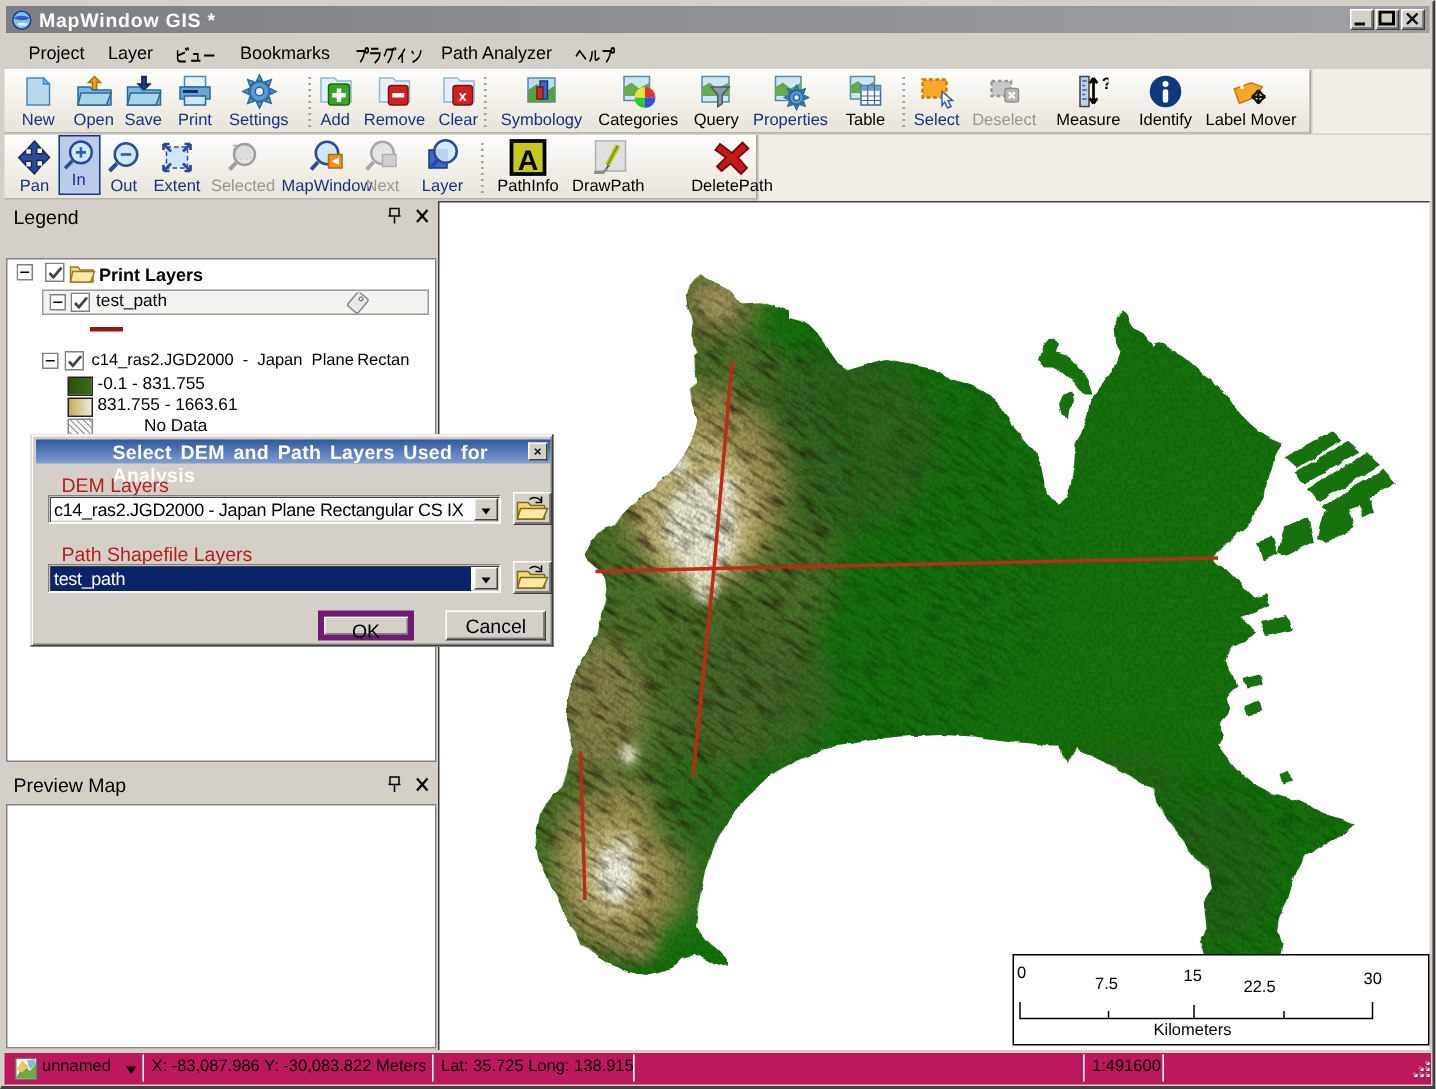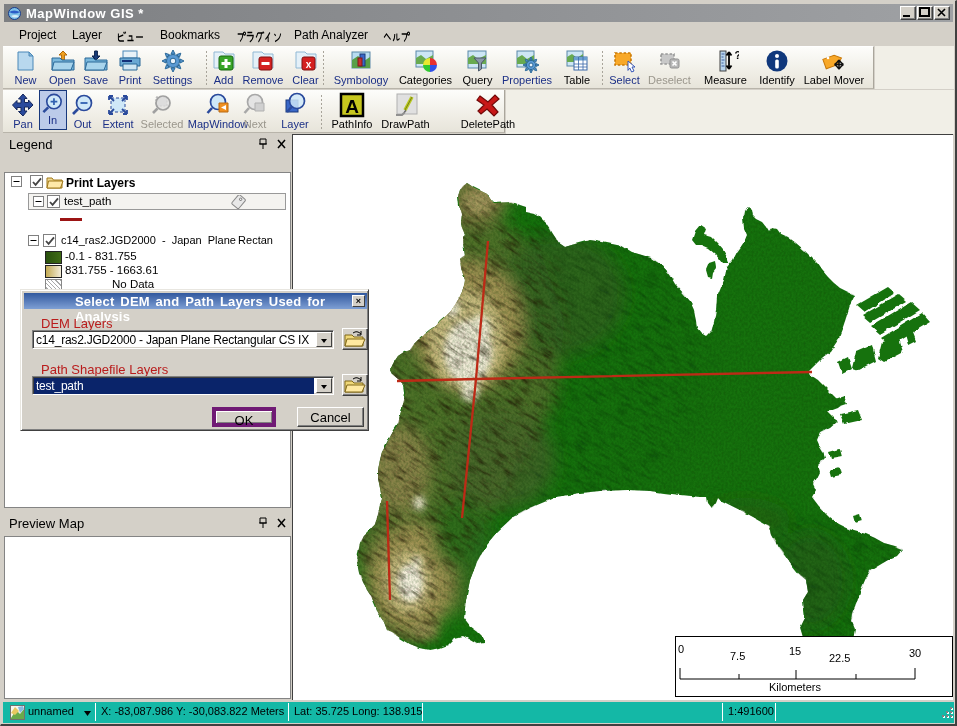--- a/index.html
+++ b/index.html
@@ -28,21 +28,21 @@
 .phead { position:absolute; left:0; width:100%; height:20px; background:#d4d0c8; font-size:13px; color:#000; }
 #legtabs { position:absolute; left:0; top:19px; width:100%; height:19px; }
 .tab { position:absolute; top:0; height:19px; border:1px solid #808080; border-bottom:none; border-radius:3px 3px 0 0; background:#d4d0c8; text-align:center; font-size:13px; padding-top:1px;}
 .tab.active { background:#fff; border-color:#848484; height:20px; z-index:2; }
 #legtree { position:absolute; left:0px; top:38px; width:287px; height:336px; background:#fff; border:1px solid #848484; font-size:11.5px; white-space:nowrap; overflow:hidden; }
 #previewpanel { left:4px; top:509px; width:288px; height:191px; }
 #previewbody { position:absolute; left:0px; top:27px; width:287px; height:163px; background:#fff; border:1px solid #848484; }
 
 #mappanel { left:292px; top:134px; width:661px; height:566px; background:#fff; border-left:1px solid #404040; border-top:1px solid #404040; }
 
-#statusbar { left:3px; top:702px; width:951px; height:21px; background:#14b8a6; font-size:11px; }
+#statusbar { left:3px; top:702px; width:951px; height:21px; background:#be185d; font-size:11px; }
 .stsep { position:absolute; top:1px; height:18px; width:1px; background:#808080; border-right:1px solid #fff; }
 
 #dialog { left:20px; top:289px; width:349px; height:142px; background:#d4d0c8; border:1px solid; border-color:#e8e6e0 #404040 #404040 #e8e6e0; box-shadow:inset 1px 1px 0 #fff, inset -1px -1px 0 #808080; z-index:50; }
 #dtitle { position:absolute; left:3px; top:3px; width:343px; height:16px; background:linear-gradient(to bottom,#31589e,#7e9fd4); color:#fff; font-weight:bold; font-size:13px; line-height:15px; }
 #dtitle span { position:absolute; left:4px; top:1px; letter-spacing:0.2px; word-spacing:2px;margin-left:47px; }
 .dx { position:absolute; right:2px; top:2px; width:13px; height:12px; background:#d4d0c8; border:1px solid; border-color:#fff #404040 #404040 #fff; font-size:9px; line-height:10px; text-align:center; color:#000; font-weight:bold;}
 .dlabel { position:absolute; font-size:13px; color:#b91c1c; }
 .combo { position:absolute; height:19px; background:#fff; border:1px solid; border-color:#808080 #fff #fff #808080; box-shadow:inset 1px 1px 0 #404040, inset -1px -1px 0 #d4d0c8; font-size:12px; }
 .combo .ctext { position:absolute; left:3px; top:2px; white-space:nowrap; letter-spacing:-0.22px; }
 .cbtn { position:absolute; right:1px; top:1px; width:16px; height:15px; background:#d4d0c8; border:1px solid; border-color:#fff #404040 #404040 #fff; }
@@ -432,21 +432,21 @@
           <rect x="0.5" y="0.5" width="12" height="12" fill="#fff" stroke="#808080"></rect>
           <path d="M3 7 l2.6 2.8 L11 3.4" stroke="#444" stroke-width="1.8" fill="none"></path>
         </svg>
       <span class="abs" style="left:56px;top:1px;font-size:11px;">c14_ras2.JGD2000&nbsp; -&nbsp; Japan&nbsp; Plane Rectan</span>
     </div>
     <div class="abs" style="left:40px;top:78px;width:17px;height:13px;background:linear-gradient(to right,#29510d,#3f6b15);border:1px solid #222;"></div>
     <span class="abs" style="left:60px;top:77px;">-0.1 - 831.755</span>
     <div class="abs" style="left:40px;top:92px;width:17px;height:13px;background:linear-gradient(to right,#c3aa52,#f2ecd8);border:1px solid #222;"></div>
     <span class="abs" style="left:60px;top:91px;">831.755 - 1663.61</span>
     <div class="abs" style="left:40px;top:106px;width:17px;height:13px;border:1px solid #888;background:repeating-linear-gradient(45deg,#fff 0 2px,#aaa 2px 3px);"></div>
-    <span class="abs" style="left:60px;top:105px;padding-left:47px;">No Data</span>
+    <span class="abs" style="left:44px;top:105px;padding-left:47px;">No Data</span>
   </div>
 </div>
 <div id="previewpanel" class="abs">
   <div class="phead" style="top:4px">
       <span style="position:absolute;left:5px;top:3px;">Preview Map</span>
     <svg class="abs" style="left:254px;top:4px" width="11" height="12">
         <path d="M2 1 h6 v5 h-6 Z M1 6 h8 M5 6 v5" stroke="#000" fill="none"></path>
       </svg>
     <svg class="abs" style="left:272px;top:4px" width="12" height="12">
         <path d="M2 2 L9 10 M9 2 L2 10" stroke="#000" stroke-width="1.5"></path>

